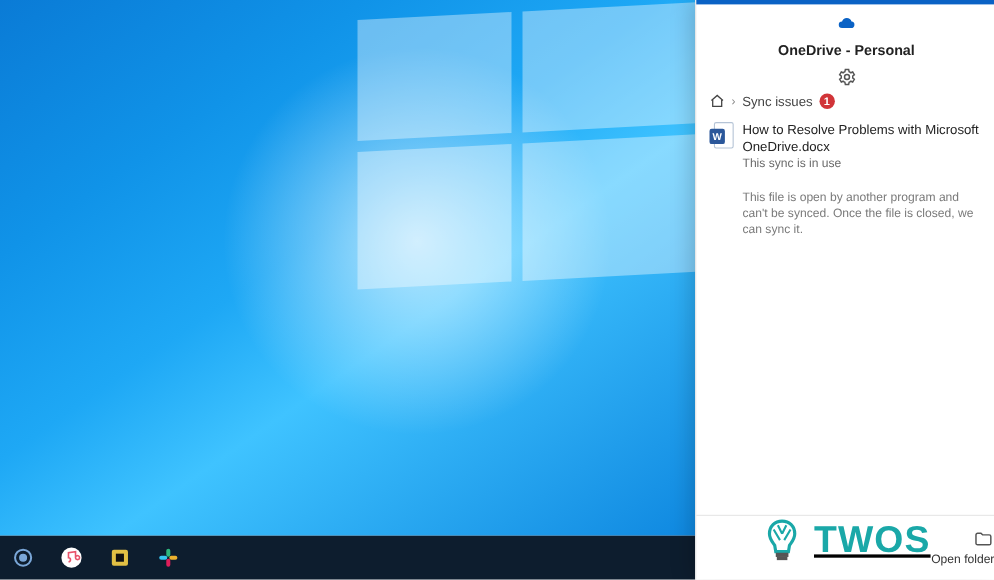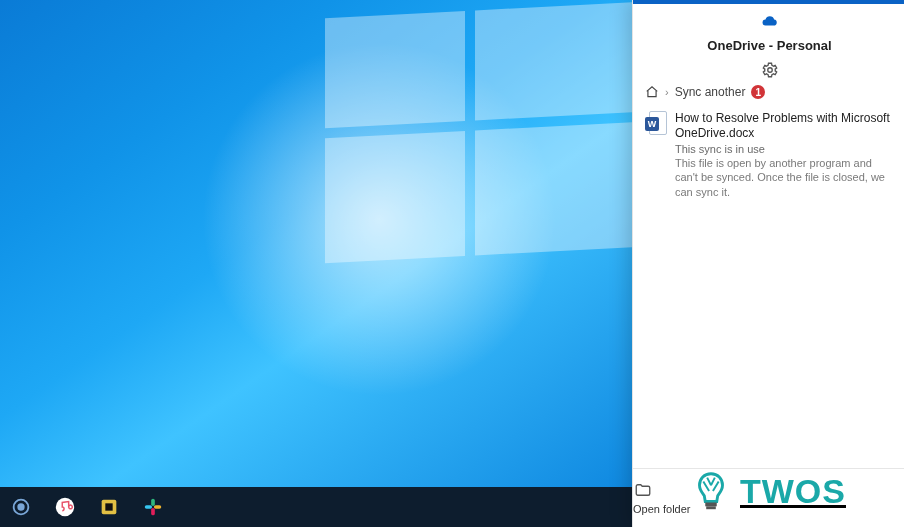--- a/index.html
+++ b/index.html
@@ -91,33 +91,33 @@
   }
   .doc-icon .page { position:absolute; left:4px; top:0; width:18px; height:24px; background:#fff; border:1px solid #b5c4d6; border-radius:2px; }
   .doc-icon .w-badge {
     position:absolute; left:0; top:6px;
     width:14px; height:14px; background:#2b579a; border-radius:2px;
     color:#fff; font-size:9px; font-weight:700;
     display:flex; align-items:center; justify-content:center;
   }
   .item-body .title { font-size: 12px; font-weight: 400; color: #222; line-height: 1.25; }
   .item-body .sub   { font-size: 11px; color: #6a6a6a; margin-top: 2px; }
-  .item-body .desc  { font-size: 11px; color: #7a7a7a; line-height: 1.3; margin-top: 1px; }
+  .item-body .desc  { font-size: 11px; color: #7a7a7a; line-height: 1.3; margin-top: 18px; }
 
   .spacer { flex: 1; }
 
   .footer {
     border-top: 1px solid #e6e6e6;
     display: flex;
   }
   .footer-btn {
     flex: 1;
     height: 58px;
     display: flex; flex-direction: column;
-    align-items: flex-start; justify-content: center;
+    align-items: flex-end; justify-content: center;
     gap: 4px;
     font-size: 11px; color: #333;
   }
   .footer-btn .fic { width: 20px; height: 18px; color:#555; }
 
   
   .watermark {
     position: absolute;
     right: 6px; bottom: 6px;
     width: 210px; height: 60px;
@@ -193,21 +193,21 @@
           <path d="M19 12a7 7 0 0 0-.1-1.2l2-1.5-2-3.4-2.3 1a7 7 0 0 0-2-1.2L14 3h-4l-.6 2.7a7 7 0 0 0-2 1.2l-2.3-1-2 3.4 2 1.5A7 7 0 0 0 5 12c0 .4 0 .8.1 1.2l-2 1.5 2 3.4 2.3-1a7 7 0 0 0 2 1.2L10 21h4l.6-2.7a7 7 0 0 0 2-1.2l2.3 1 2-3.4-2-1.5c.1-.4.1-.8.1-1.2z"></path>
         </svg>
     </div>
 
     <div class="breadcrumb">
       <svg class="home-ic" viewBox="0 0 24 24" fill="none" stroke="#444" stroke-width="2">
           <path d="M3 11l9-8 9 8"></path>
           <path d="M5 10v10h14V10"></path>
         </svg>
       <span class="chev">›</span>
-      <span>Sync another</span>
+      <span>Sync issues</span>
       <span class="badge">1</span>
     </div>
 
     <div class="item">
       <div class="doc-icon">
         <div class="page"></div>
         <div class="w-badge">W</div>
       </div>
       <div class="item-body">
         <div class="title">How to Resolve Problems with Microsoft OneDrive.docx</div>

